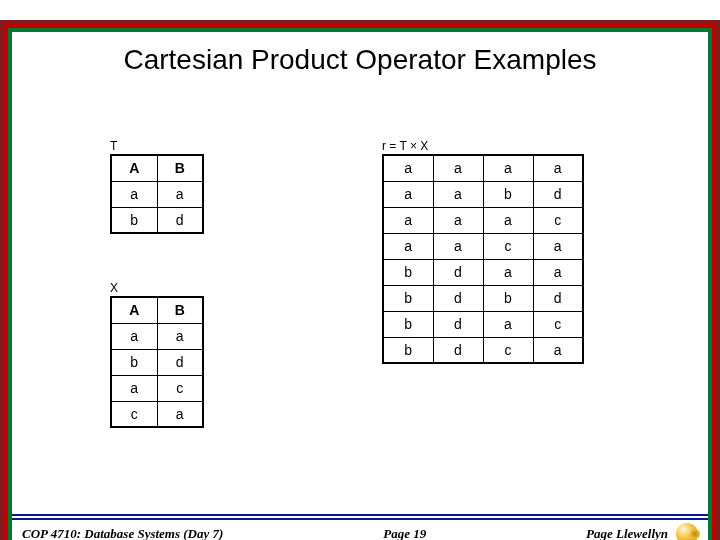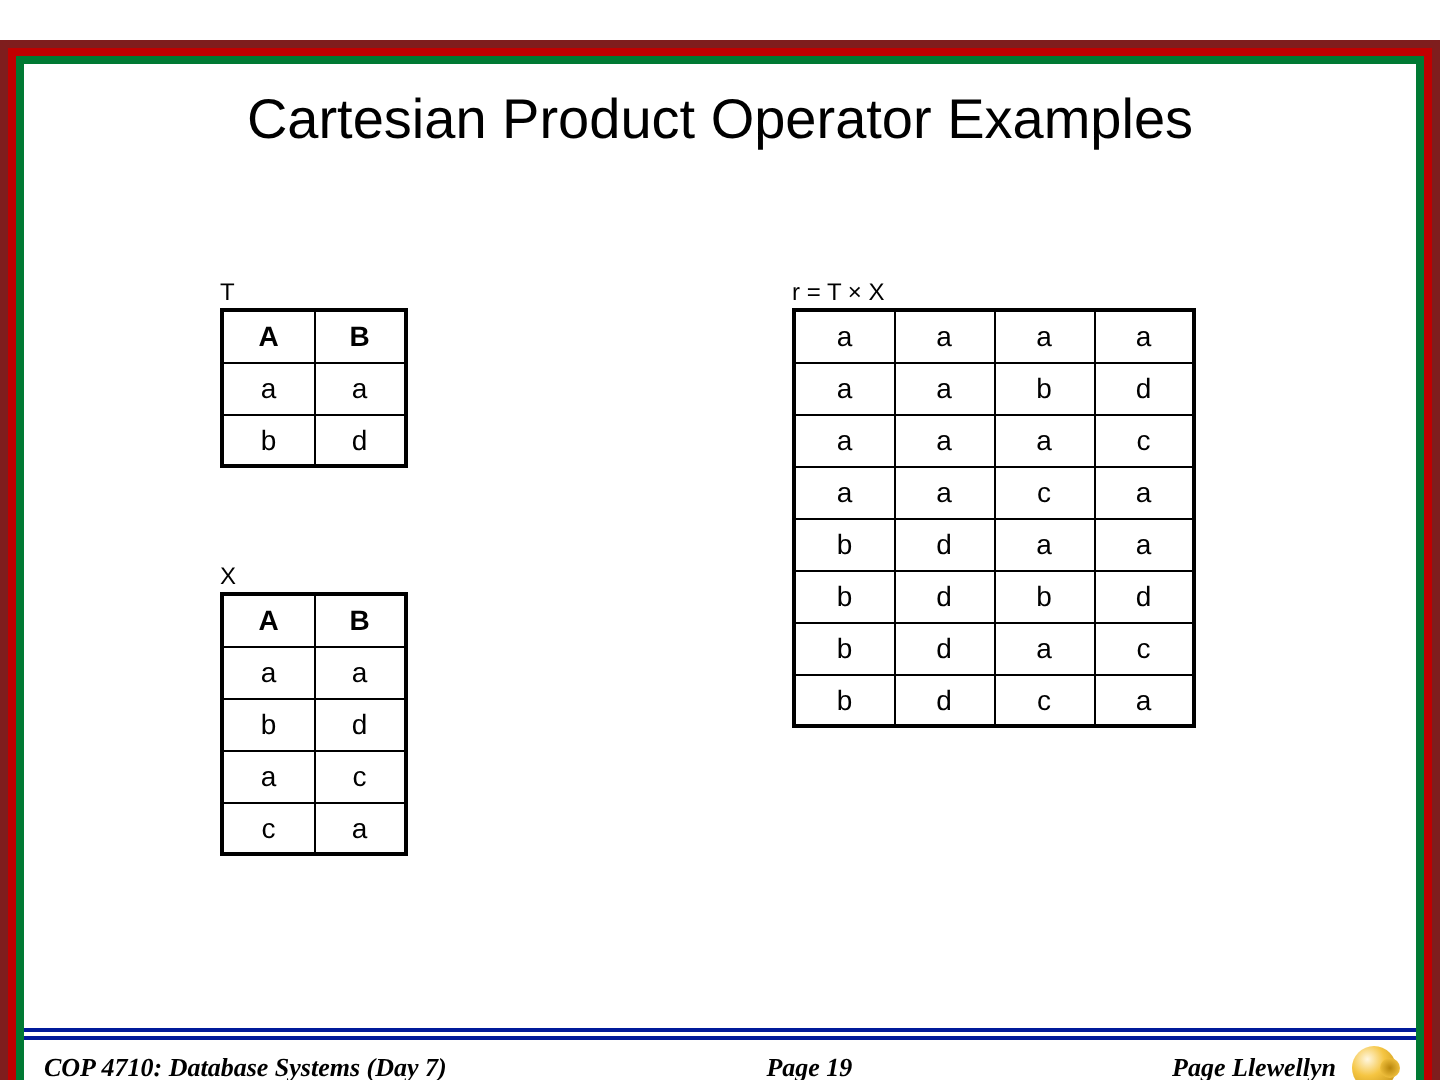--- a/index.html
+++ b/index.html
@@ -50,21 +50,21 @@
     border: 1.5px solid #000;
     text-align: center;
     font-size: 14px;
     min-width: 46px;
     height: 26px;
     padding: 0 6px;
   }
   table.rel th { font-weight: bold; }
   #wrap-T { left: 98px; top: 58px; }
   #wrap-X { left: 98px; top: 200px; }
-  #wrap-R { left: 384px; top: 58px; }
+  #wrap-R { left: 370px; top: 58px; }
   #wrap-R table.rel th, #wrap-R table.rel td { min-width: 50px; }
   .footer {
     height: 34px;
     border-top: 6px double #001a9a;
     background: #fff;
     display: flex;
     align-items: center;
     justify-content: space-between;
     padding: 0 10px;
     font-size: 13px;

